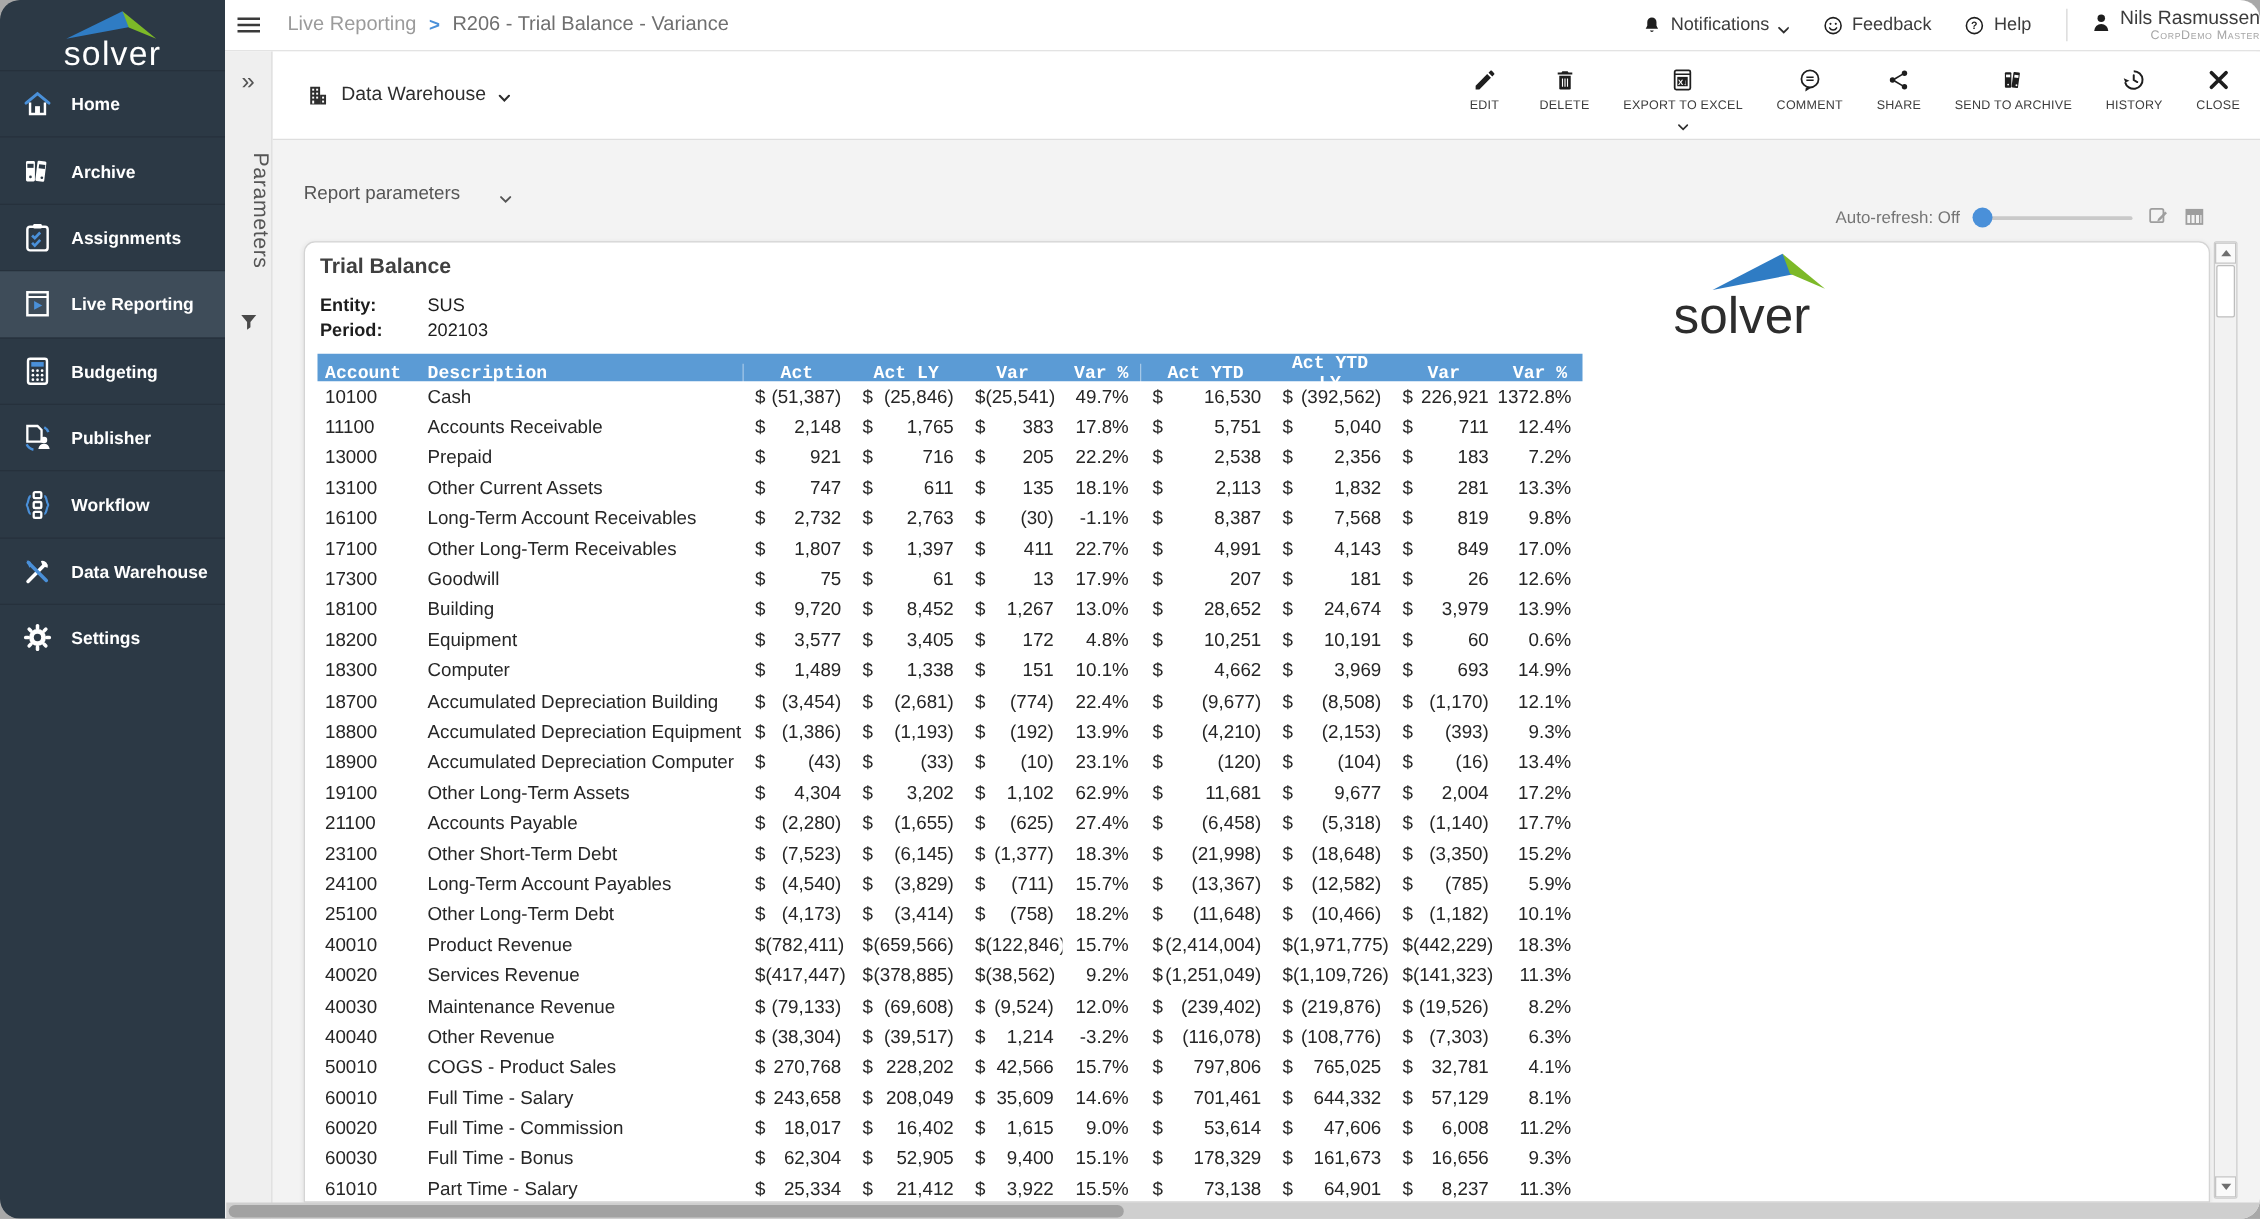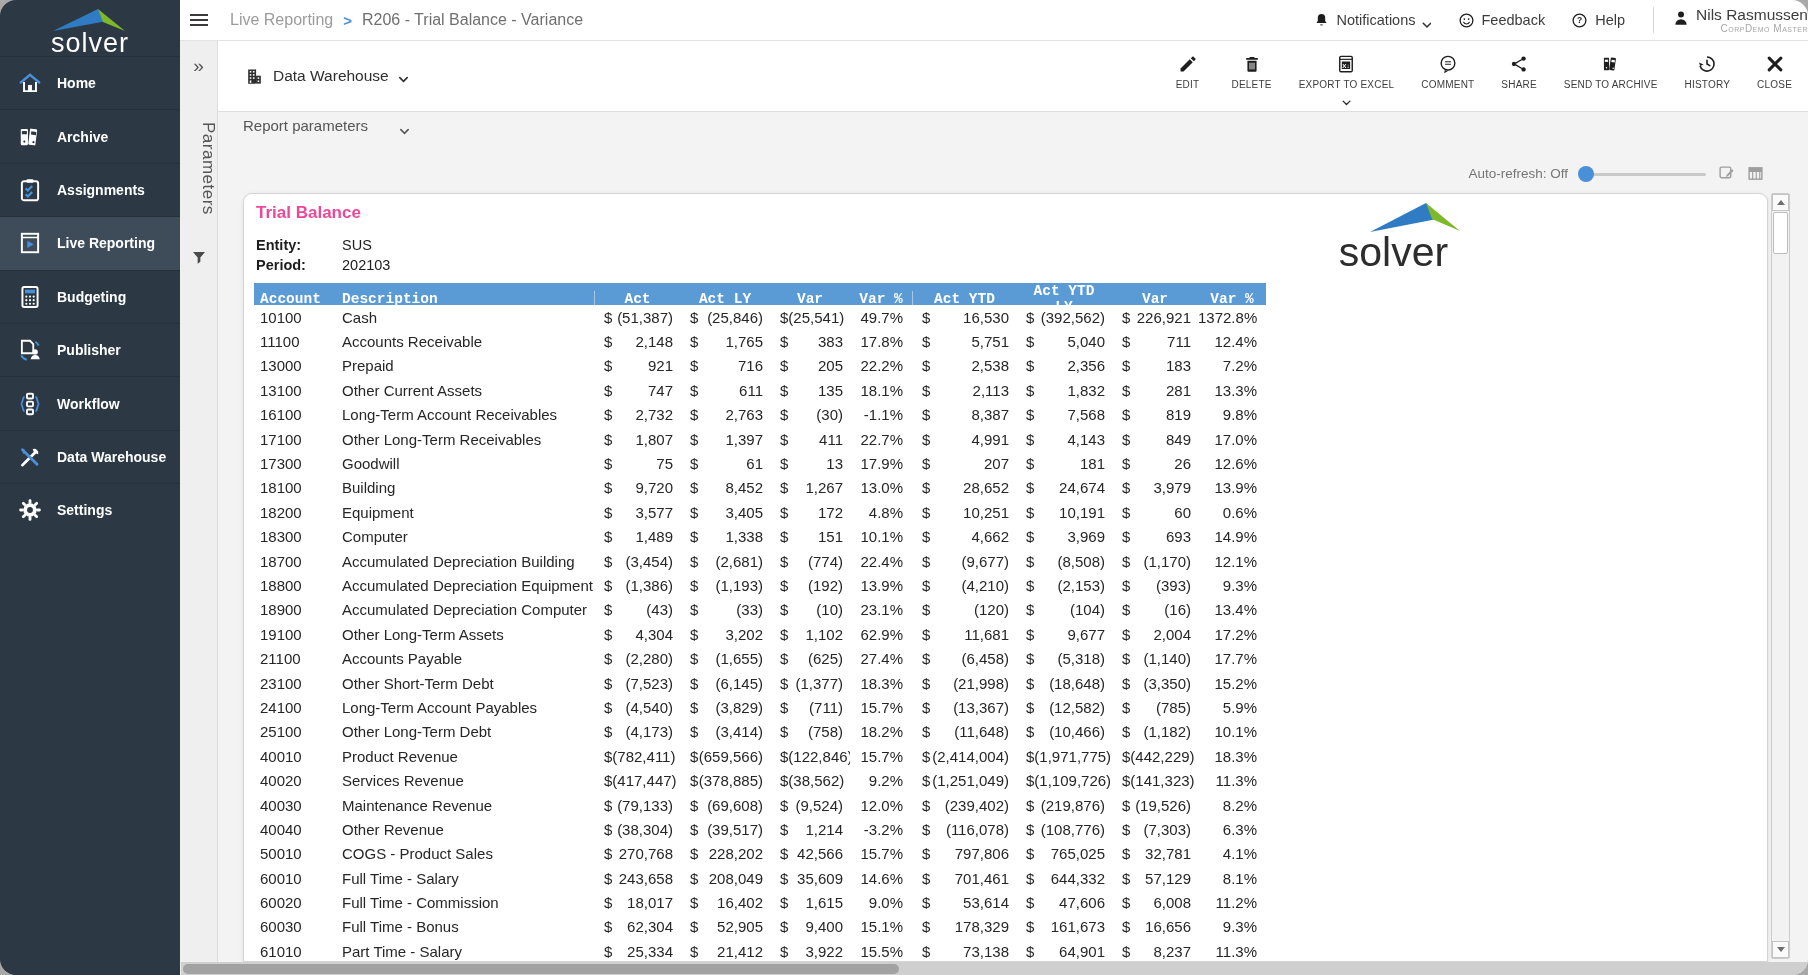--- a/index.html
+++ b/index.html
@@ -53,34 +53,34 @@
   .source-sel .sicon{width:19px;height:19px;margin-right:9px;}
   .source-sel .sicon svg{width:100%;height:100%;}
   .source-sel .slabel{font-size:15.5px;color:#2e2e2e;}
   .source-sel .chev{margin-left:9px;width:11px;height:11px;}
   .actions{margin-left:auto;display:flex;align-items:flex-start;gap:27px;padding-right:2px;}
   .action{display:flex;flex-direction:column;align-items:center;cursor:pointer;color:#232323;min-width:34px;position:relative;}
   .action .aicon{width:20px;height:20px;margin-bottom:5px;}
   .action .aicon svg{width:100%;height:100%;display:block;}
   .action .alabel{font-size:10px;color:#3d3d3d;letter-spacing:.2px;white-space:nowrap;}
   .action .dd{width:9px;height:6px;margin-top:2px;}
-  .rp-bar{position:absolute;left:25px;top:76px;display:flex;align-items:flex-end;cursor:pointer;gap:23px;}
+  .rp-bar{position:absolute;left:25px;top:105px;display:flex;align-items:flex-end;cursor:pointer;gap:23px;}
   .rp-bar .rlabel{font-size:15px;color:#555;}
   .rp-bar .chev{margin-left:8px;width:11px;height:11px;}
   .ar-row{position:absolute;top:124px;right:44px;display:flex;align-items:center;}
   .ar-label{font-size:13.5px;color:#757575;margin-right:10px;}
   .ar-slider{position:relative;width:128px;height:16px;cursor:pointer;}
   .ar-track{position:absolute;left:8px;right:0;top:7px;height:3px;background:#c9c9c9;border-radius:2px;}
   .ar-knob{position:absolute;left:0;top:0;width:16px;height:16px;border-radius:50%;background:#4a90d9;}
   .ar-ic{width:17px;height:17px;margin-left:12px;color:#9e9e9e;cursor:pointer;}
   .ar-ic svg{width:100%;height:100%;}
   
   .card{position:absolute;left:25px;top:152px;right:40px;bottom:13px;background:#fff;
     border:1px solid #d4d4d4;border-radius:9px 9px 0 0;box-shadow:0 1px 4px rgba(0,0,0,.08);overflow:hidden;}
-  .rpt-title{margin:9px 0 12px 12px;font-size:17px;font-weight:bold;color:#ec4899;}
+  .rpt-title{margin:9px 0 12px 12px;font-size:17px;font-weight:bold;color:#404040;}
   .meta{margin-left:12px;font-size:14.5px;color:#1d1d1d;line-height:20px;display:grid;grid-template-columns:86px auto;width:300px;}
   .meta .mlabel{font-weight:bold;}
   .rpt-logo{position:absolute;left:1077px;top:8px;width:145px;text-align:center;}
   .rpt-logo .tri{display:block;margin:0 0 0 48px;width:92px;height:32px;}
   .rpt-logo .word{font-size:41px;color:#2d2d2d;letter-spacing:0px;line-height:36px;}
   
   .ttable{margin:8px 0 0 10px;width:1012px;font-size:15px;color:#262626;}
   .t-head,.t-row{display:grid;grid-template-columns:82px 258px 86px 90px 80px 62px 104px 96px 86px 68px;}
   .t-head{background:#5b9bd5;color:#fff;font-weight:bold;height:22px;align-items:center;font-size:14.5px;font-family:Liberation Mono, monospace;}
   .t-head .th{padding:0 8px;}

